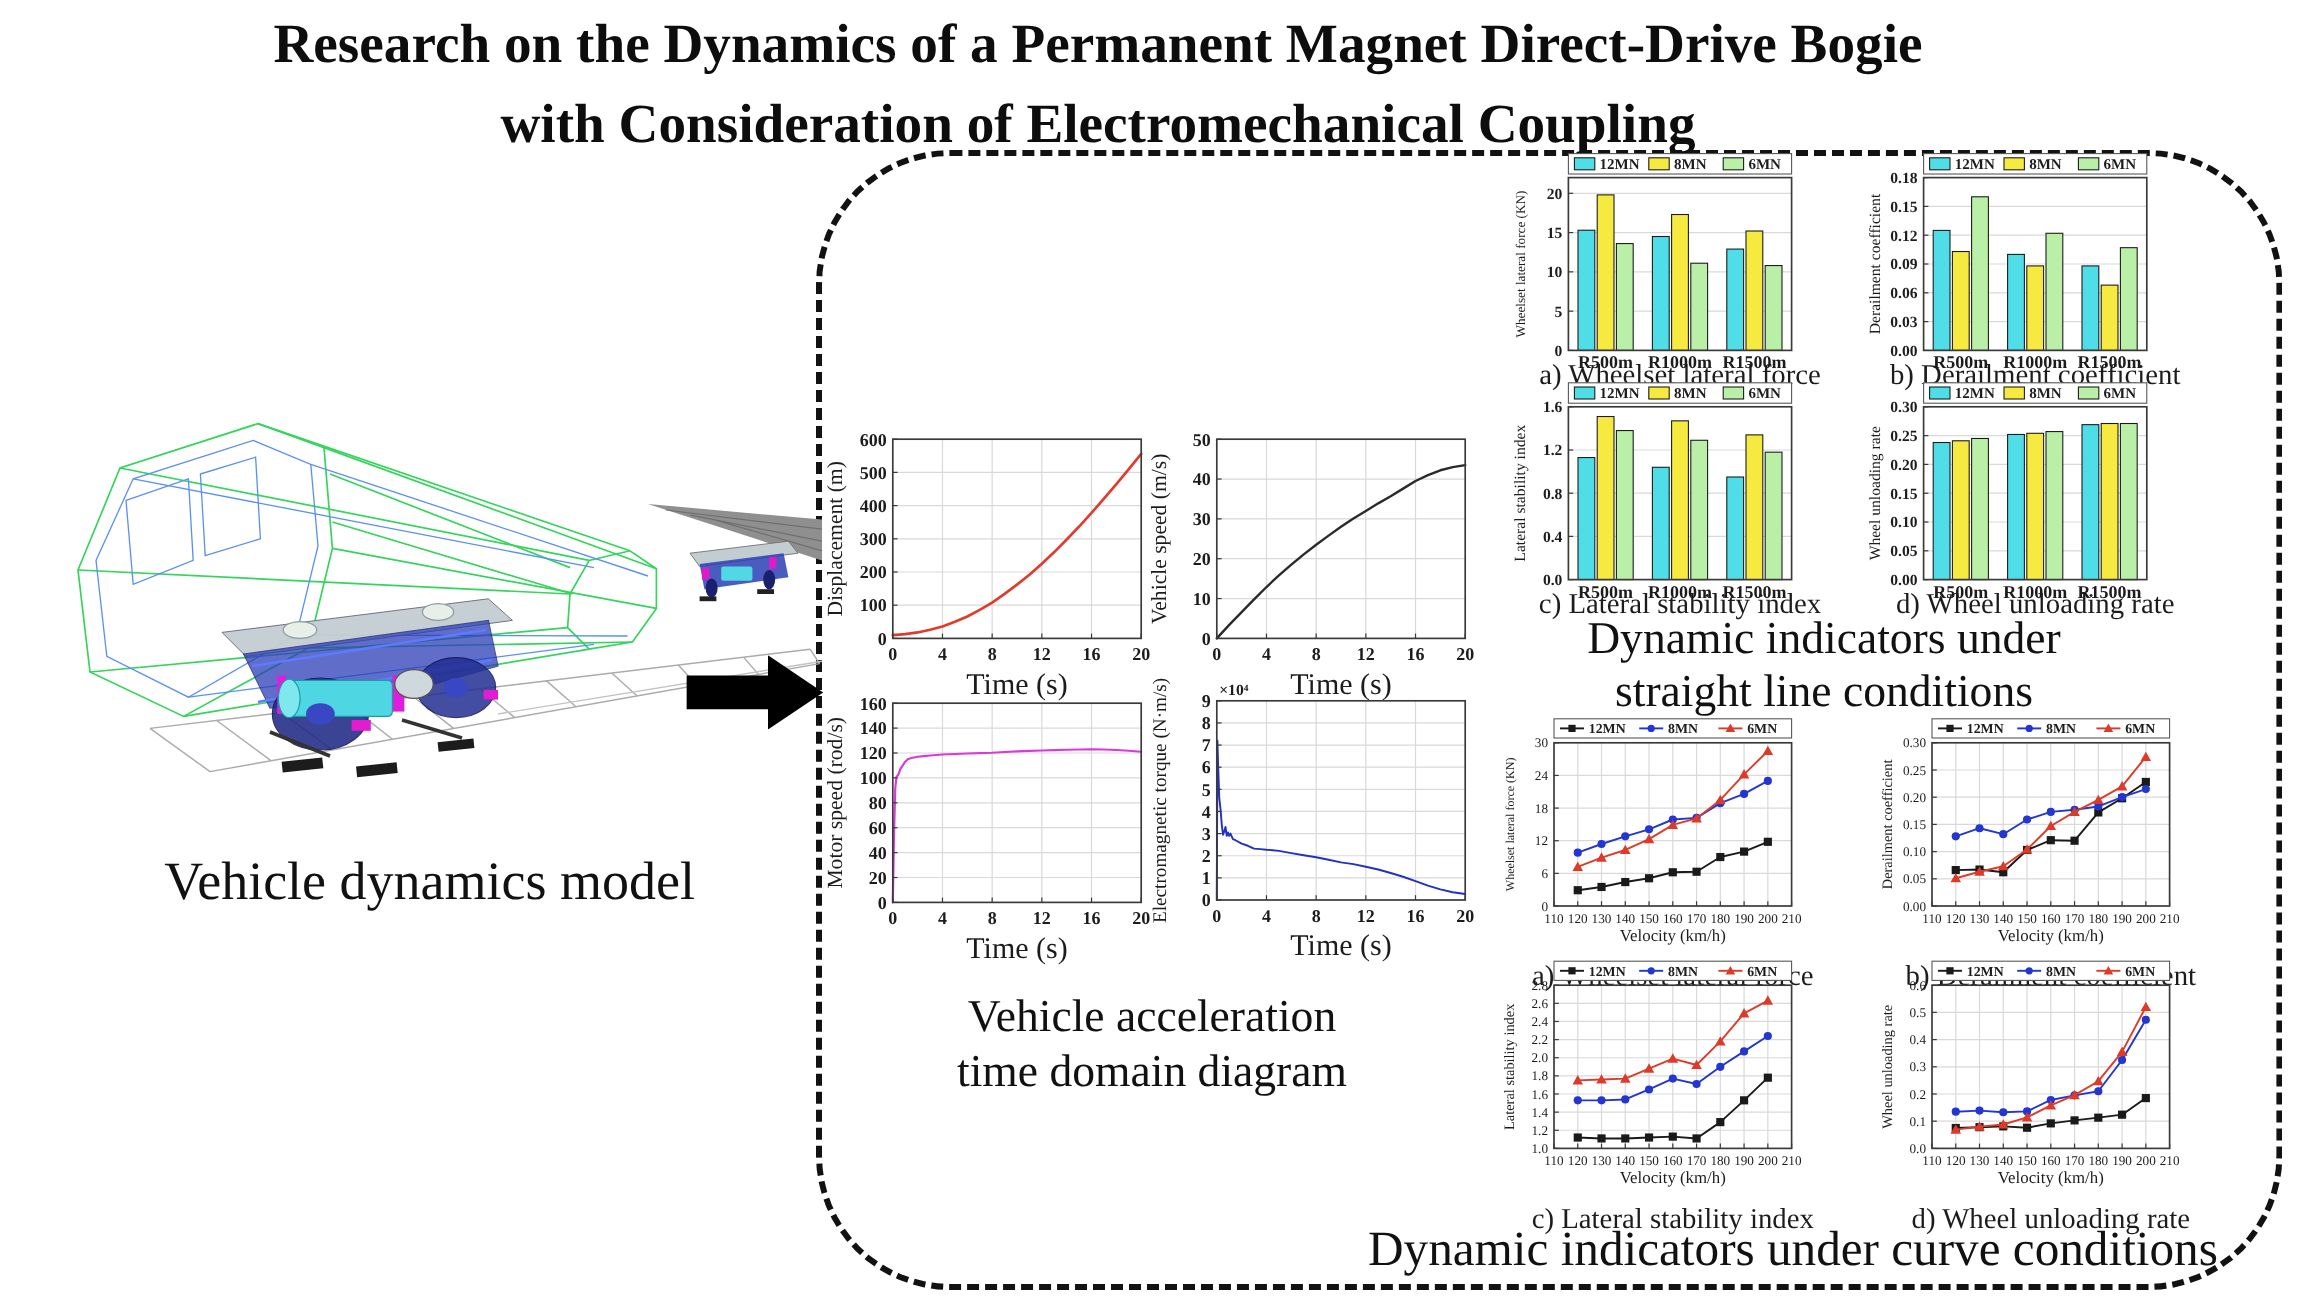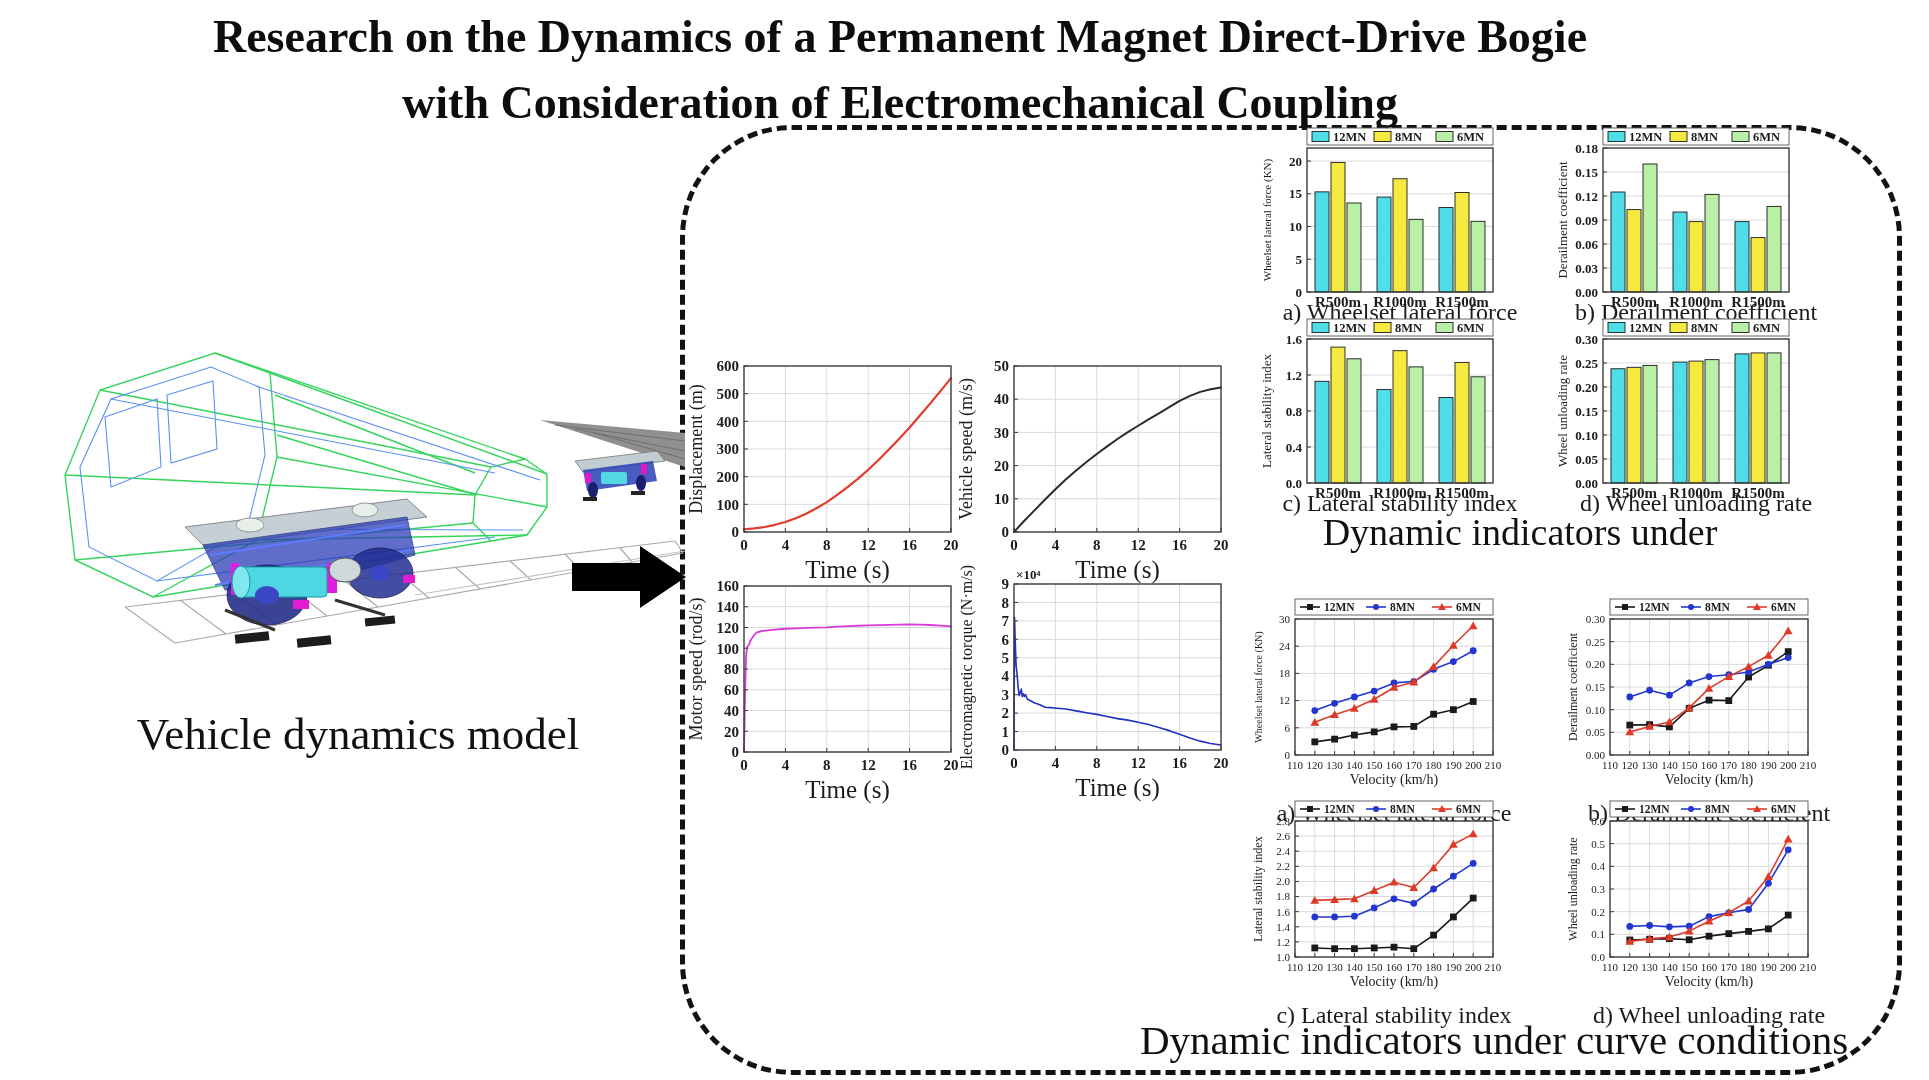--- a/index.html
+++ b/index.html
@@ -1,19 +1,19 @@
 <!DOCTYPE html>
 <html><head>
 <meta charset="utf-8">
 <style>
   html,body{margin:0;padding:0;background:#ffffff;}
   .page{position:relative;width:1929px;height:1080px;background:#ffffff;overflow:hidden;
         font-family:"Liberation Serif","DejaVu Serif",serif;color:#111;}
   .abs{position:absolute;}
-  .title{left:0;top:4px;width:1800px;text-align:center;font-weight:bold;
+  .title{left:15px;top:4px;width:1800px;text-align:center;font-weight:bold;
          font-size:46px;line-height:66px;color:#0d0d0d;}
   .dashed-box{left:680px;top:125px;width:1222px;height:950px;box-sizing:border-box;
               border:5px dashed #121212;border-radius:112px;}
   .model-caption{left:108px;top:708px;width:500px;text-align:center;font-size:45px;}
   .cap-time{left:740px;top:824px;width:440px;text-align:center;font-size:38px;line-height:46px;}
   .cap-straight{left:1250px;top:510px;width:540px;text-align:center;font-size:38px;line-height:44px;}
   .cap-curve{left:1140px;top:1016px;width:740px;font-size:41px;}
   svg.chart{position:absolute;overflow:visible;}
   #ch-displacement{left:688px;top:352px}
   #ch-vehicle_speed{left:958px;top:352px}
@@ -340,20 +340,24 @@
           <text x="180.2" y="208" font-size="15" text-anchor="middle" font-family="&quot;Liberation Serif&quot;,&quot;DejaVu Serif&quot;,serif" font-weight="700" fill="#1c1c1c">12</text>
           <text x="221.60000000000002" y="208" font-size="15" text-anchor="middle" font-family="&quot;Liberation Serif&quot;,&quot;DejaVu Serif&quot;,serif" font-weight="700" fill="#1c1c1c">16</text>
           <text x="263" y="208" font-size="15" text-anchor="middle" font-family="&quot;Liberation Serif&quot;,&quot;DejaVu Serif&quot;,serif" font-weight="700" fill="#1c1c1c">20</text>
         </g>
         <text x="159.5" y="236" font-size="25" text-anchor="middle" font-family="&quot;Liberation Serif&quot;,&quot;DejaVu Serif&quot;,serif" font-weight="400" fill="#1c1c1c">Time (s)</text>
         <text x="14" y="107" font-size="16" text-anchor="middle" font-family="&quot;Liberation Serif&quot;,&quot;DejaVu Serif&quot;,serif" font-weight="400" fill="#1c1c1c" transform="rotate(-90 14 107)">Electromagnetic torque (N·m/s)</text>
         <text x="58" y="19" font-size="13" text-anchor="start" font-family="&quot;Liberation Serif&quot;,&quot;DejaVu Serif&quot;,serif" font-weight="700" fill="#1c1c1c">×10⁴</text>
       </g>
     </svg>
 
+  <div class="abs cap-time">
+    <div>Vehicle acceleration</div>
+    <div>time domain diagram</div>
+  </div>
 
   <svg id="ch-s_a" class="chart" width="235" height="200">
       <g>
         <rect x="45" y="22" width="186" height="144" fill="#fff"></rect>
         <g stroke="#d9d9d9" stroke-width="1">
           <line x1="45" y1="133.27272727272728" x2="231" y2="133.27272727272728"></line>
           <line x1="45" y1="100.54545454545455" x2="231" y2="100.54545454545455"></line>
           <line x1="45" y1="67.81818181818183" x2="231" y2="67.81818181818183"></line>
           <line x1="45" y1="35.09090909090909" x2="231" y2="35.09090909090909"></line>
         </g>
@@ -557,20 +561,21 @@
         <text x="71" y="15" font-size="12.5" text-anchor="start" font-family="&quot;Liberation Serif&quot;,&quot;DejaVu Serif&quot;,serif" font-weight="600" fill="#1c1c1c">12MN</text>
         <rect x="112" y="5.5" width="17" height="10" fill="#f6e93f" stroke="#1a1a1a" stroke-width="0.9"></rect>
         <text x="133" y="15" font-size="12.5" text-anchor="start" font-family="&quot;Liberation Serif&quot;,&quot;DejaVu Serif&quot;,serif" font-weight="600" fill="#1c1c1c">8MN</text>
         <rect x="174" y="5.5" width="17" height="10" fill="#b9efa6" stroke="#1a1a1a" stroke-width="0.9"></rect>
         <text x="195" y="15" font-size="12.5" text-anchor="start" font-family="&quot;Liberation Serif&quot;,&quot;DejaVu Serif&quot;,serif" font-weight="600" fill="#1c1c1c">6MN</text>
       </g>
     </svg>
 
   <div class="abs cap-straight">
     <div>Dynamic indicators under</div>
+    <div>straight line conditions</div>
   </div>
 
   <svg id="ch-c_a" class="chart" width="250" height="230">
       <g>
         <rect x="42" y="22" width="198" height="136" fill="#fff"></rect>
         <g stroke="#d9d9d9" stroke-width="1">
           <line x1="42" y1="130.8" x2="240" y2="130.8"></line>
           <line x1="42" y1="103.6" x2="240" y2="103.6"></line>
           <line x1="42" y1="76.4" x2="240" y2="76.4"></line>
           <line x1="42" y1="49.19999999999999" x2="240" y2="49.19999999999999"></line>

